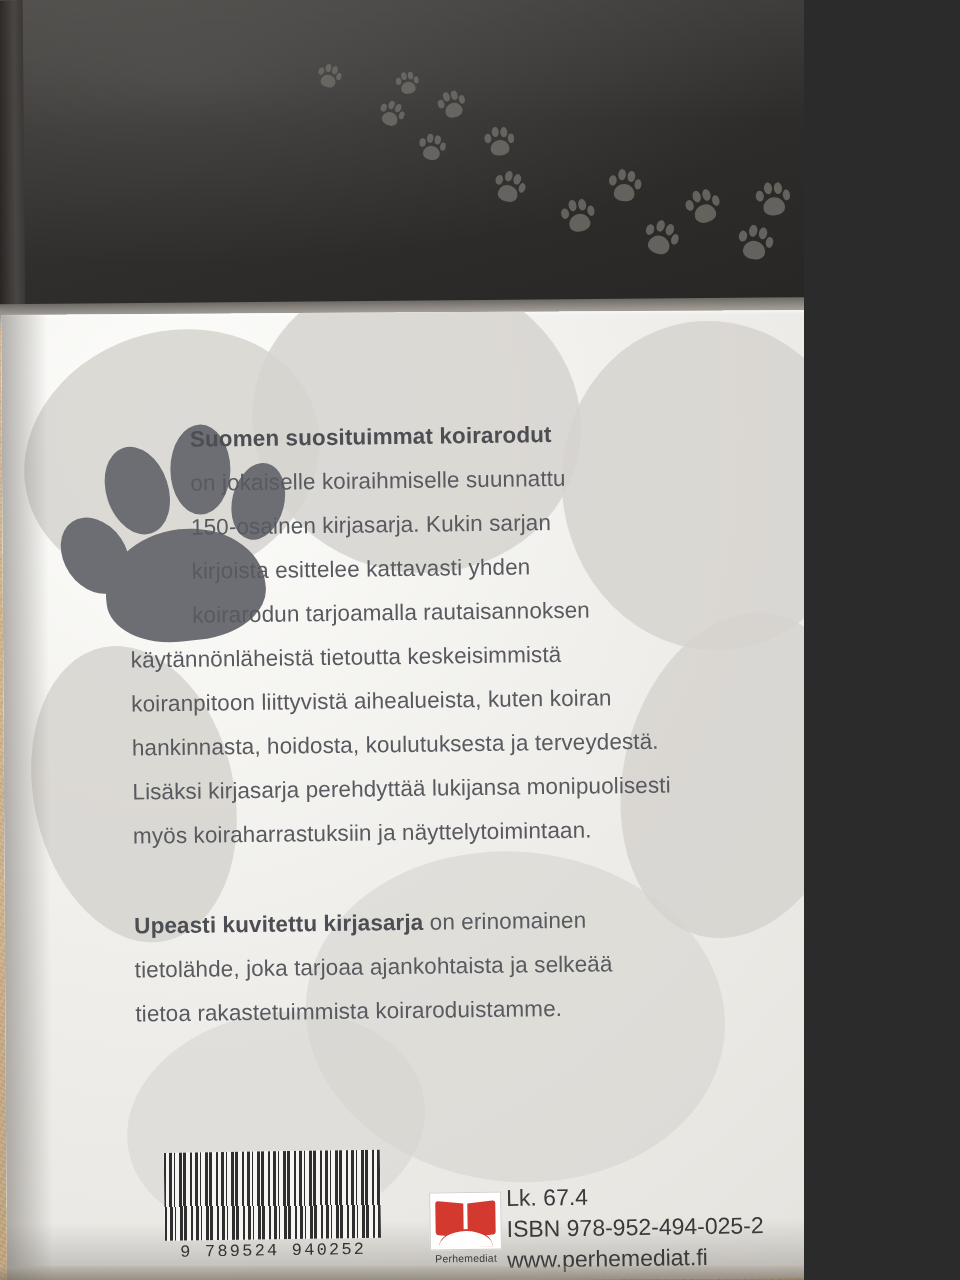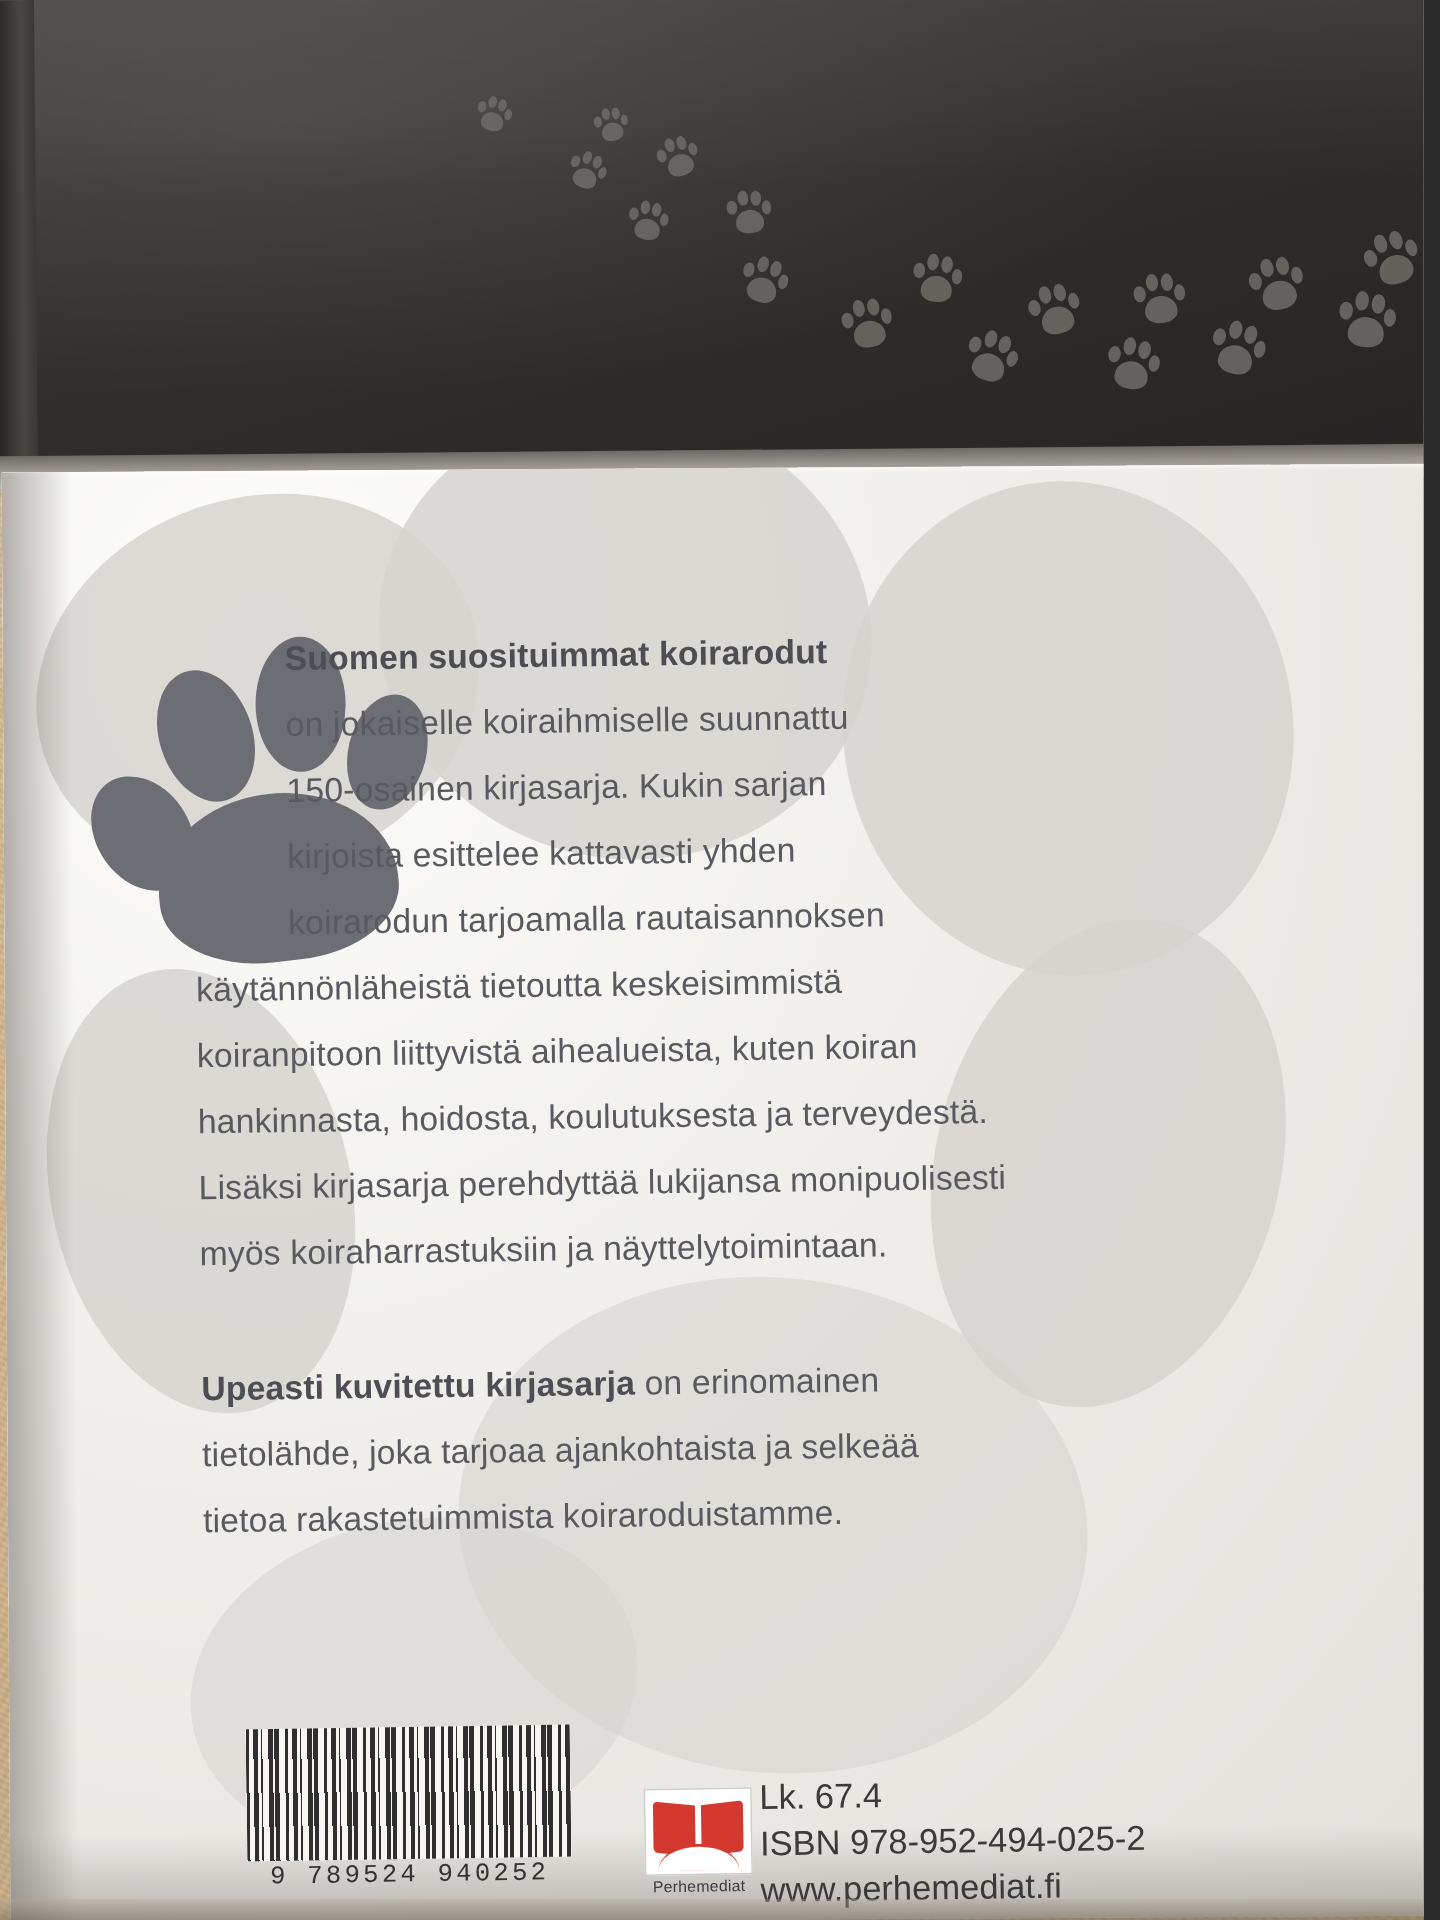--- a/index.html
+++ b/index.html
@@ -9,21 +9,21 @@
   }
   body {
     width: 960px;
     height: 1280px;
     overflow: hidden;
     font-family: "Liberation Sans", sans-serif;
   }
 
   .photo {
     position: relative;
-    width: 949px;
+    width: 804px;
     height: 1280px;
     overflow: hidden;
     background: #cbb08a;
   }
 
   
   .carpet {
     position: absolute;
     inset: 0;
     background:

